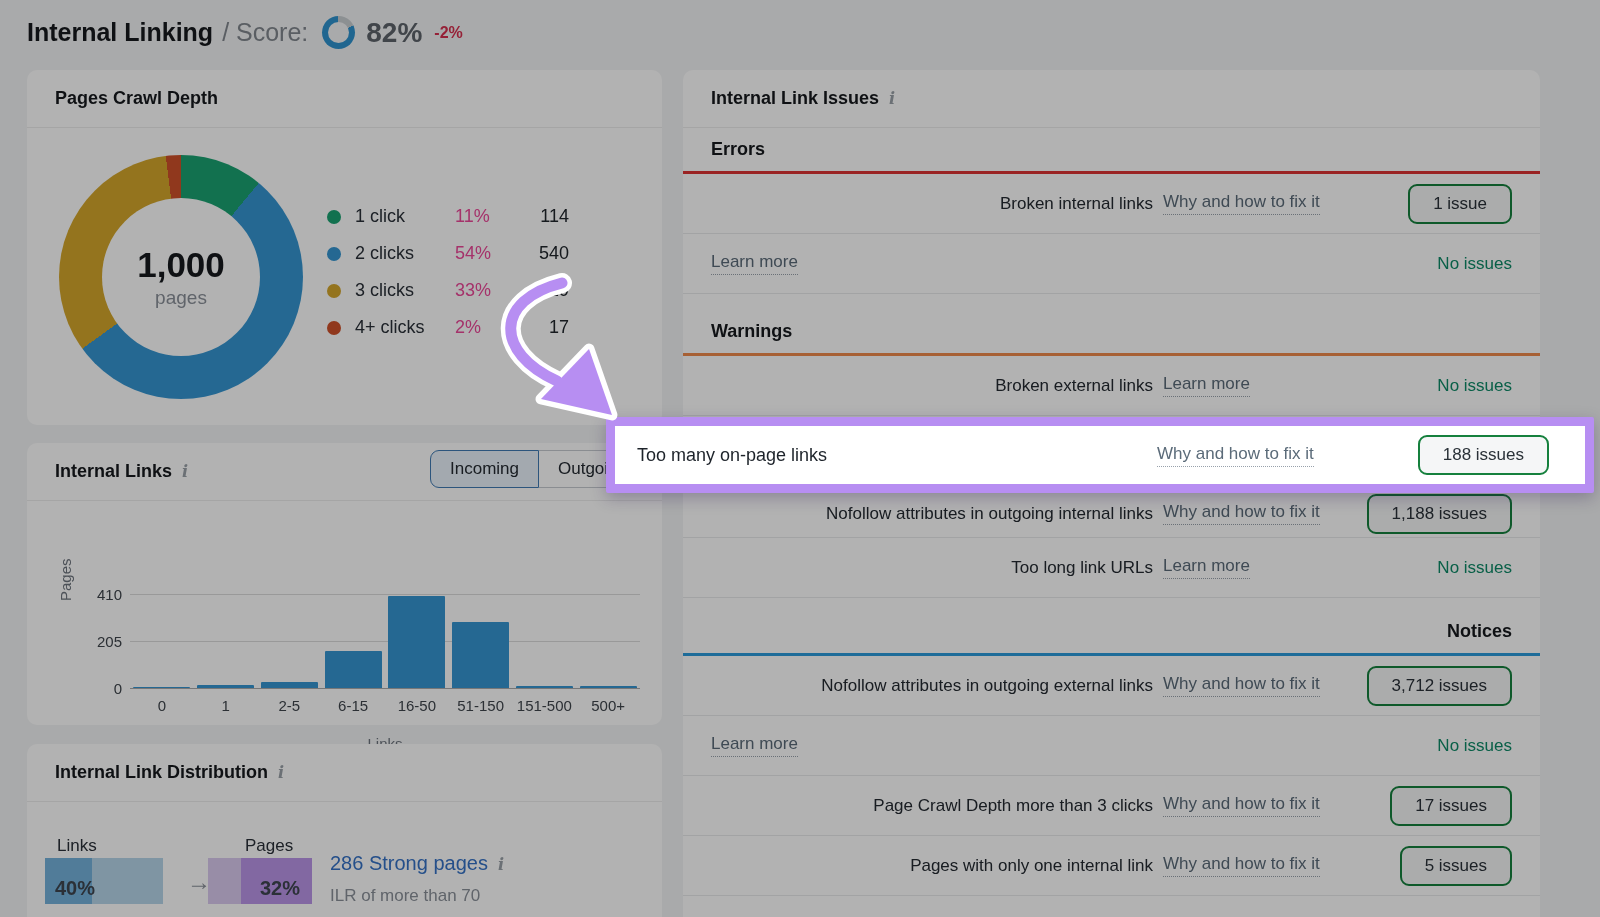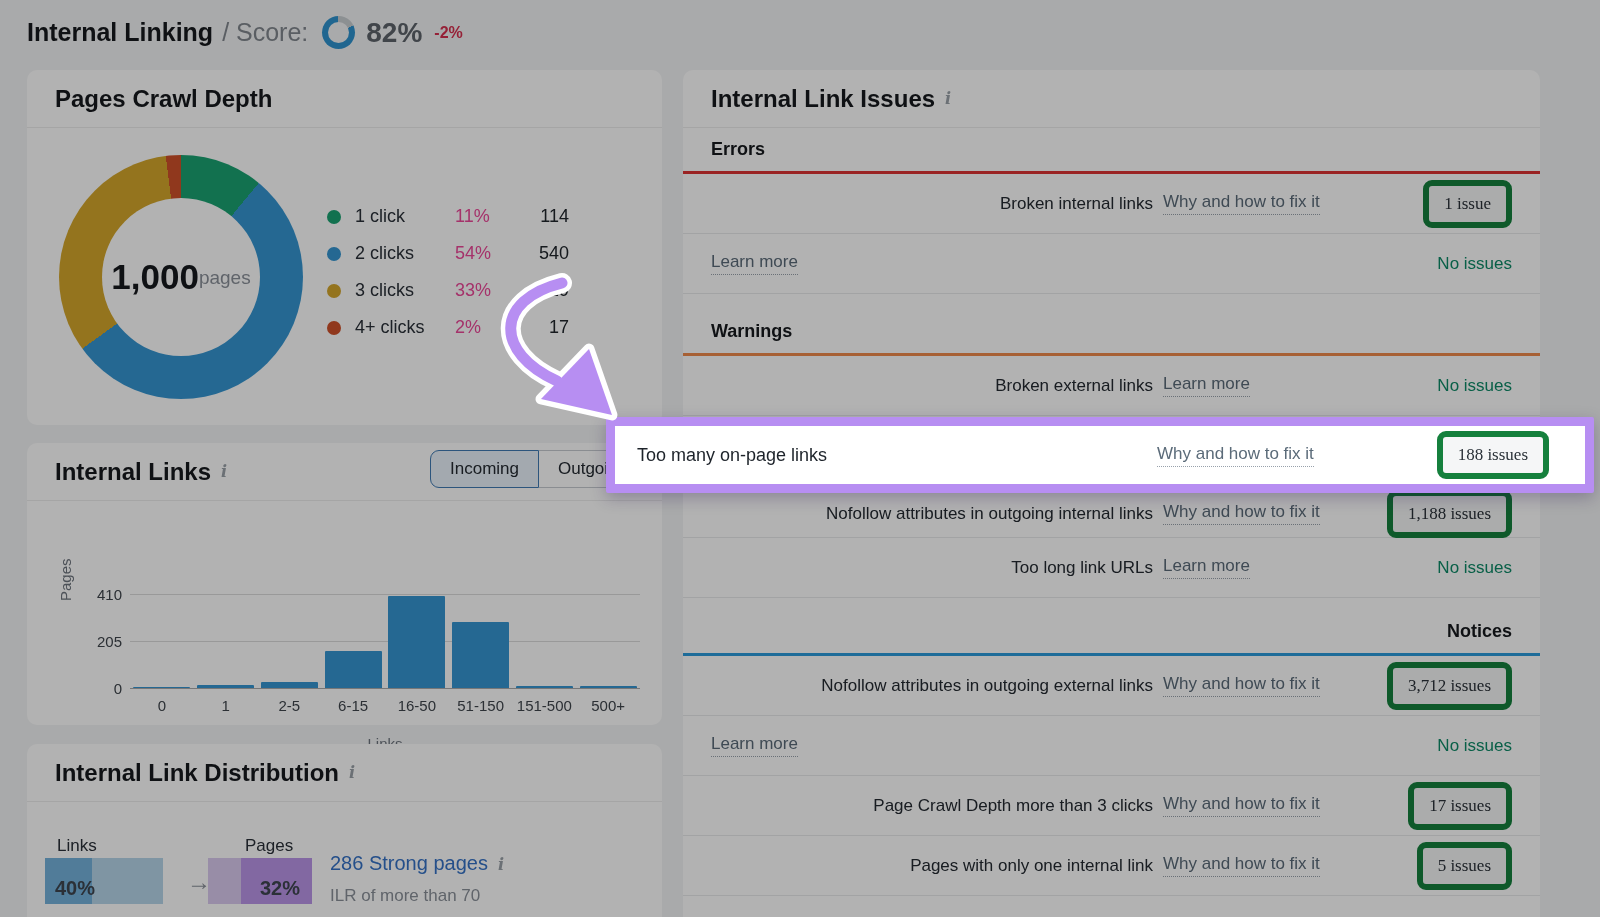--- a/index.html
+++ b/index.html
@@ -13,33 +13,33 @@
   .page-title { font-size:25px; font-weight:bold; color:#16191d; }
   .score-label { font-size:25px; color:#81878e; margin-left:9px; }
   .score-ring { width:33px; height:33px; border-radius:50%; margin-left:14px; position:relative; }
   .score-ring::after { content:""; position:absolute; left:6px; top:6px; width:21px; height:21px;
     border-radius:50%; background:#f3f4f5; }
   .score-value { font-size:28px; font-weight:bold; color:#5d646b; margin-left:11px; }
   .score-delta { font-size:16px; font-weight:bold; color:#d63050; margin-left:12px; }
   
   .card { position:absolute; background:#ffffff; border-radius:10px; }
   .card-head { height:58px; display:flex; align-items:center; padding:0 28px; border-bottom:1px solid #ececec; }
-  .card-title { font-size:24px; font-weight:bold; color:#16191d; }
+  .card-title { font-size:18px; font-weight:bold; color:#16191d; }
   .info-i { font-family:"DejaVu Serif", serif; font-style:italic; font-weight:bold;
     font-size:16px; color:#9aa1a8; margin-left:10px; }
   #card-crawl { left:27px; top:70px; width:635px; height:355px; }
   #card-links { left:27px; top:443px; width:635px; height:282px; }
   #card-dist  { left:27px; top:744px; width:635px; height:240px; }
   #card-issues{ left:683px; top:70px; width:857px; height:860px; }
   
   #donut { position:absolute; left:32px; top:85px; width:244px; height:244px; border-radius:50%; }
   #donut::after { content:""; position:absolute; left:43px; top:43px; width:158px; height:158px;
     border-radius:50%; background:#fff; }
   #donut-center { position:absolute; left:32px; top:85px; width:244px; height:244px;
-    display:flex; flex-direction:row; align-items:center; justify-content:center; z-index:2; }
+    display:flex; flex-direction:column; align-items:center; justify-content:center; z-index:2; }
   .donut-value { font-size:35px; font-weight:bold; color:#16191d; }
   .donut-sub { font-size:19px; color:#8a9099; margin-top:2px; }
   #legend { position:absolute; left:300px; top:128px; }
   .leg-row { display:flex; align-items:center; height:37px; }
   .leg-dot { width:14px; height:14px; border-radius:50%; margin-right:14px; }
   .leg-label { width:100px; font-size:18px; color:#2a3038; }
   .leg-pct { width:52px; font-size:18px; color:#ec4899; }
   .leg-count { width:62px; text-align:right; font-size:18px; color:#20262c; }
   
   #toggle { position:absolute; left:403px; top:7px; display:flex; }
@@ -69,22 +69,22 @@
   #strong-link { position:absolute; left:303px; top:106px; font-size:20px; color:#3572c6; }
   #strong-note { position:absolute; left:303px; top:140px; font-size:17px; color:#8a9099; }
   
   .sec { display:flex; align-items:flex-end; padding:0 28px 11px 28px; }
   .sec-name { font-size:18px; font-weight:bold; color:#16191d; }
   .sec-line { height:3px; width:100%; }
   .irow { display:flex; align-items:center; height:60px; padding:0 28px; border-bottom:1px solid #e9eaeb;text-align:right; }
   .irow-label { width:452px; font-size:17px; color:#242a31; padding-right:10px; }
   .irow-link { font-size:17px; color:#5b6b79; border-bottom:1px dotted #98a1ab; padding-bottom:2px; cursor:pointer; }
   .irow-right { margin-left:auto; }
-  .issue-btn { display:inline-block; padding:8px 15px; border:6px solid #15803d; border-radius:9px;
-    background:#f5f6f7; font-size:17px; color:#2a3138; cursor:pointer;font-family:Liberation Serif, serif; }
+  .issue-btn { display:inline-block; padding:8px 23px; border:2px solid #15803d; border-radius:9px;
+    background:#f5f6f7; font-size:17px; color:#2a3138; cursor:pointer; }
   .no-issues { font-size:17px; color:#0e8a67; }
   
   #dim { position:absolute; inset:0; background:rgba(0,0,0,0.30); z-index:50; }
   #hl-box { position:absolute; left:606px; top:417px; width:988px; height:76px; z-index:60;
     background:#fff; border:9px solid #b78ef2; border-radius:2px;
     box-shadow:0 5px 16px rgba(40,20,80,0.28); display:flex; align-items:center;
     padding:0 36px 0 22px; }
   .hl-label { width:520px; font-size:18px; color:#1d232a; }
   #hl-arrow { position:absolute; left:0; top:0; width:1600px; height:917px; z-index:70; pointer-events:none; }
   .clip { overflow:hidden; position:relative; height:100%; border-radius:10px; }

